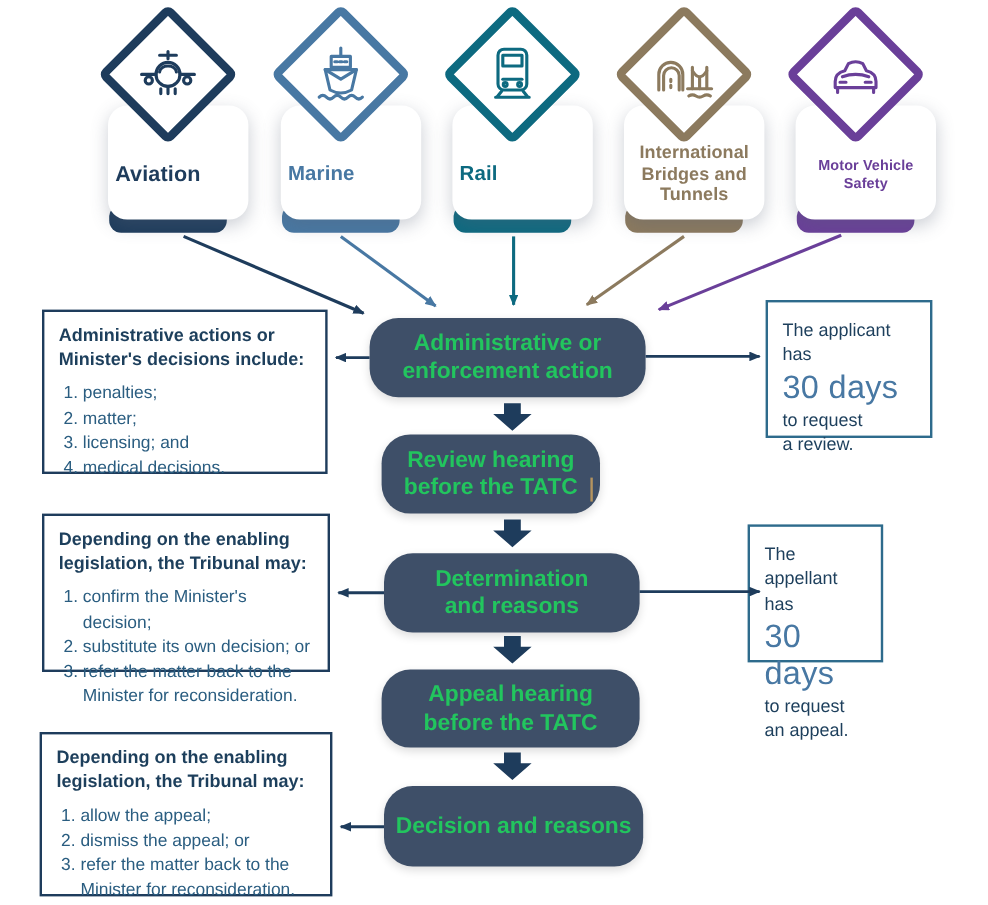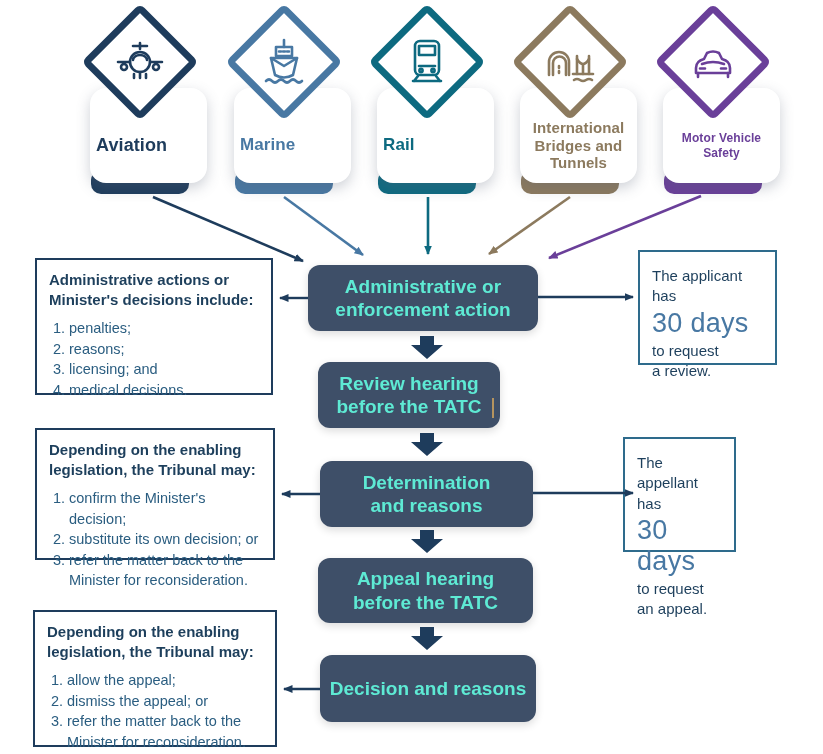--- a/index.html
+++ b/index.html
@@ -20,22 +20,22 @@
     background:#fff; border-radius:16px; z-index:2;
     box-shadow:0 5px 14px rgba(90,100,120,.30);
     display:flex; align-items:center; 
     text-align:center; box-sizing:border-box; padding:24px 6px 4px 6px;margin-left:16px;
   }
   .mode-label { font-weight:bold; line-height:1.18; letter-spacing:.1px; }
   .mode-diamond { position:absolute; left:8px; top:4px; z-index:3; }
 
   
   .flow-box {
-    position:absolute; background:var(--flow-box-slate,#3e4f68); color:#5eead4;
-    border-radius:12px; display:flex; flex-direction:column;
+    position:absolute; background:var(--flow-box-slate,#3e4f68); color:#22c55e;
+    border-radius:24px; display:flex; flex-direction:column;
     align-items:center; justify-content:center; text-align:center;
     font-weight:bold; font-size:19px; line-height:1.22;
     box-shadow:0 3px 8px rgba(0,0,0,.14); z-index:2;
   }
   .fb-line { display:block; }
   .caret {
     position:absolute; width:2px; height:20px;
     background:var(--cursor-tan,#b5945f); left:174px; top:36px;
   }
 
@@ -186,21 +186,21 @@
   </div>
 
   <div class="flow-box" style="left:320px;top:655px;width:216px;height:67px">
     <span class="fb-line">Decision and reasons</span>
   </div>
 
   <div class="note-left" style="left:35px;top:258px;width:238px;height:137px">
     <div class="note-heading">Administrative actions or Minister's decisions include:</div>
     <ol class="note-list">
       <li>penalties;</li>
-      <li>reasons;</li>
+      <li>matter;</li>
       <li>licensing; and</li>
       <li>medical decisions.</li>
     </ol>
   </div>
 
   <div class="note-left" style="left:35px;top:428px;width:240px;height:132px">
     <div class="note-heading">Depending on the enabling legislation, the Tribunal may:</div>
     <ol class="note-list">
       <li>confirm the Minister's decision;</li>
       <li>substitute its own decision; or</li>

